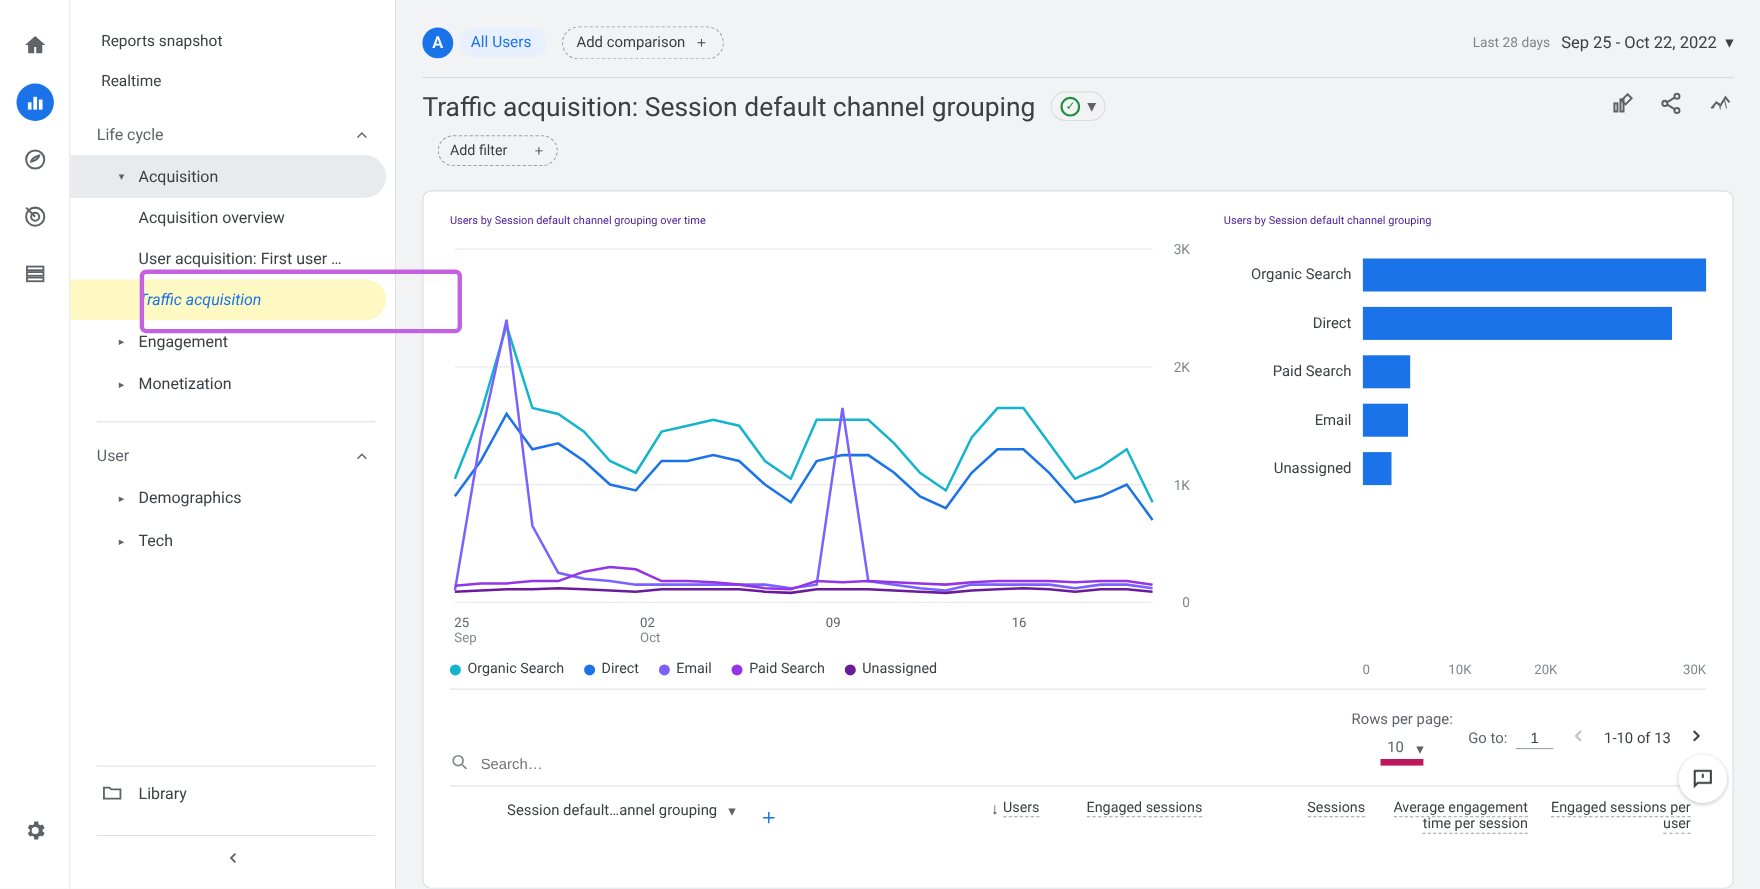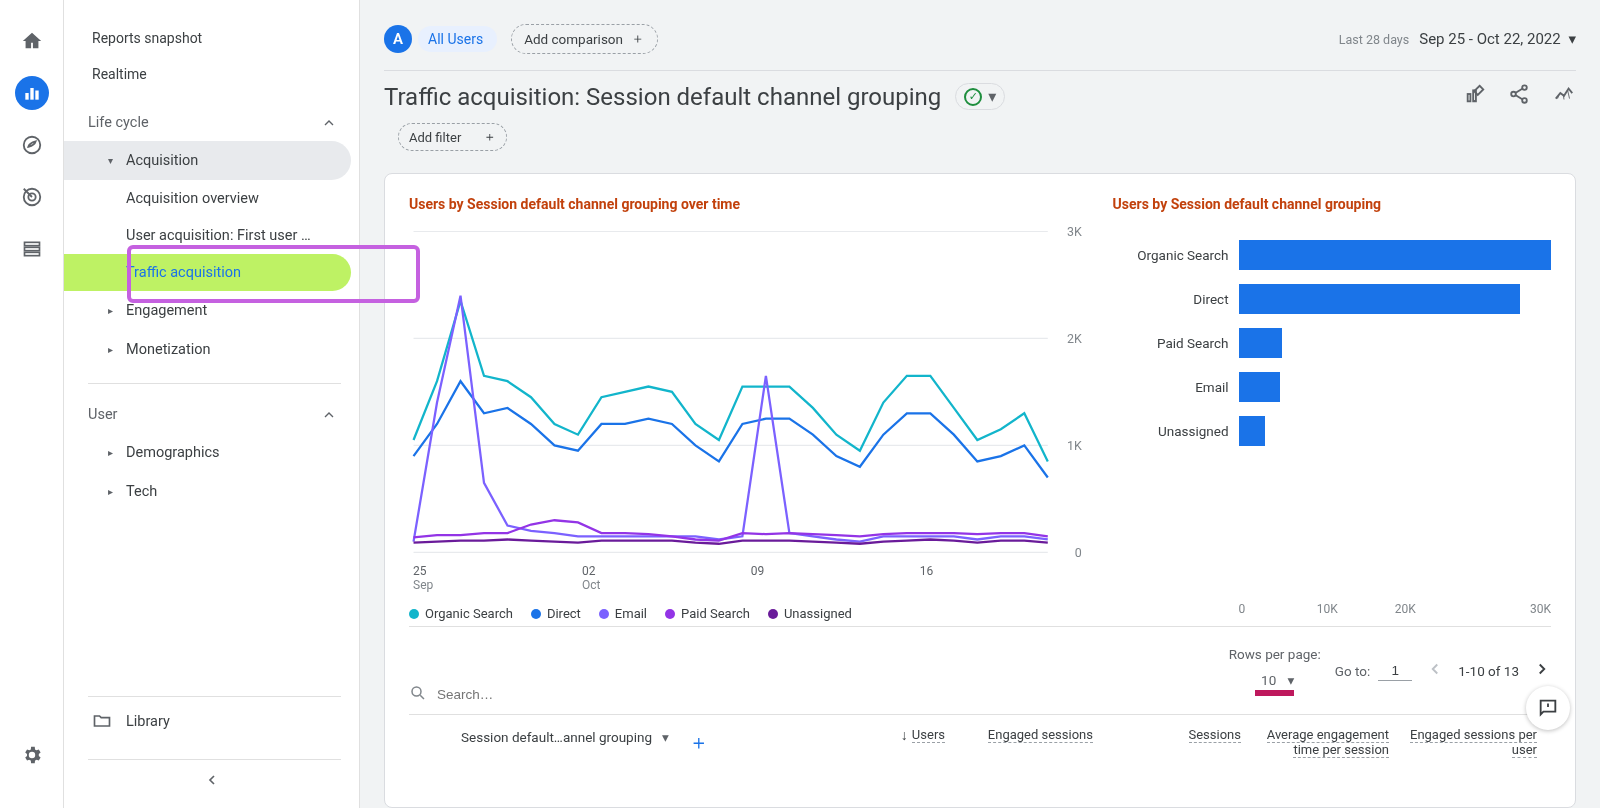--- a/index.html
+++ b/index.html
@@ -13,21 +13,21 @@
   .rail .spacer { flex: 1; }
 
   
   .sidebar { width: 296px; background: #fff; border-right: 1px solid #e0e0e0; height: 100%; display: flex; flex-direction: column; padding-top: 20px; position: relative; }
   .sb-item { font-size: 14px; color: #3c4043; padding: 10px 0 10px 28px; cursor: pointer; display: flex; align-items: center; }
   .sb-section { font-size: 14.5px; color: #5f6368; padding: 10px 22px 10px 24px; display: flex; align-items: center; justify-content: space-between; cursor: pointer; margin-top: 12px; }
   .sb-sub { font-size: 14.5px; padding: 11px 0 11px 44px; display: flex; align-items: center; cursor: pointer; border-radius: 0 22px 22px 0; margin-right: 8px; }
   .sb-sub .caret { width: 18px; display:inline-block; font-size: 10px; color:#5f6368; }
   .sb-sub.expanded { background: #e8eaed; }
   .sb-leaf { font-size: 14.5px; padding: 10px 0 10px 62px; cursor: pointer; white-space: nowrap; overflow: hidden; text-overflow: ellipsis; border-radius: 0 22px 22px 0; margin-right: 8px; }
-  .sb-leaf.selected { background: #bef264; color: #1a73e8; }
+  .sb-leaf.selected { background: #fef9c3; color: #1a73e8; font-style: italic; }
   .highlight-box { border: 4px solid #c561e0; border-radius: 6px; position: absolute; left: 63px; width: 293px; height: 58px; top: 245px; pointer-events: none; }
   .sb-divider { height: 1px; background: #e0e0e0; margin: 14px 18px 0 24px; }
   .library { display: flex; align-items: center; gap: 14px; padding: 14px 0 14px 28px; font-size: 14.5px; cursor: pointer; }
   .sb-bottom { margin-top: auto; }
   .sb-collapse { display:flex; justify-content:center; padding: 12px 0 20px; }
 
   
   .main { flex: 1; height: 100%; overflow: hidden; display: flex; flex-direction: column; padding: 24px 24px 0 24px; }
   .top-row { display: flex; align-items: center; }
   .badge-A { width: 28px; height: 28px; border-radius: 50%; background: #1a73e8; color:#fff; font-weight: 600; font-size:15px; display:flex; align-items:center; justify-content:center; margin-right: 10px;}
@@ -46,21 +46,21 @@
   .title-actions { margin-left:auto; display:flex; gap:22px; color:#5f6368; }
   .title-actions .ic { cursor:pointer; }
 
   .filter-row { margin-top: 12px; display:flex; }
 
   
   .card { background:#fff; border:1px solid #dadce0; border-radius: 8px; margin-top: 22px; padding: 22px 24px 0; flex:1; display:flex; flex-direction:column; overflow:hidden; }
   .card-top { display:flex; gap: 24px; height: 420px; }
   .chart-col { flex: 1.55; display:flex; flex-direction:column; }
   .barcol { flex: 1; display:flex; flex-direction:column; }
-  .chart-title { font-size: 14px; color:#c2410c; margin-bottom: 8px; font-weight: bold; }
+  .chart-title { font-size: 10px; color:#4c1d95; margin-bottom: 8px; }
 
   .linechart { position:relative; flex:1; }
   .linechart svg { width:100%; height: 100%; }
   .x-ticks { display:flex; font-size:12px; color:#5f6368; padding-left: 4px; }
   .x-ticks > div { flex:1; }
   .x-ticks .sub { color:#80868b; }
 
   .legend { display:flex; gap: 18px; font-size: 13px; margin-top: 14px; align-items:center; flex-wrap:wrap; }
   .legend .dot { width:10px; height:10px; border-radius:50%; display:inline-block; margin-right:6px; vertical-align:middle; }
 

